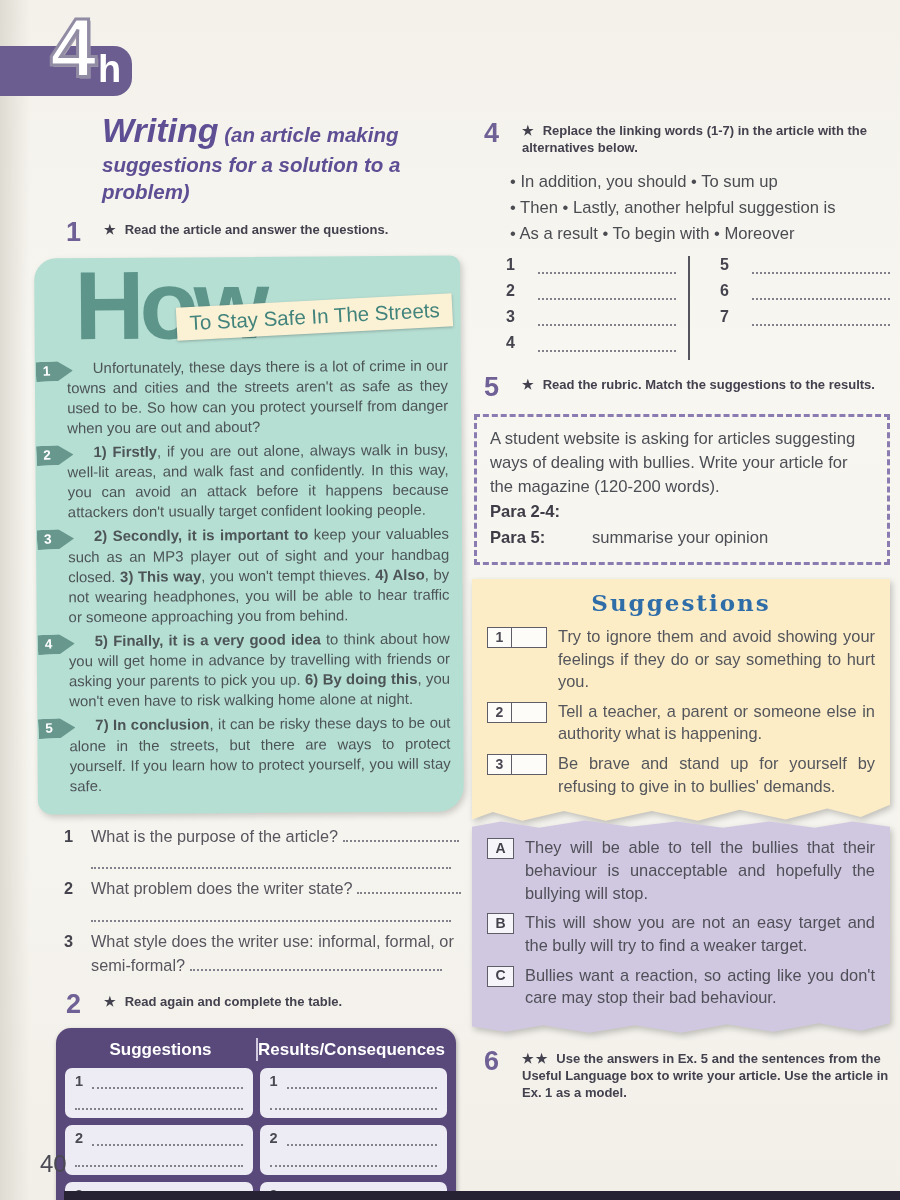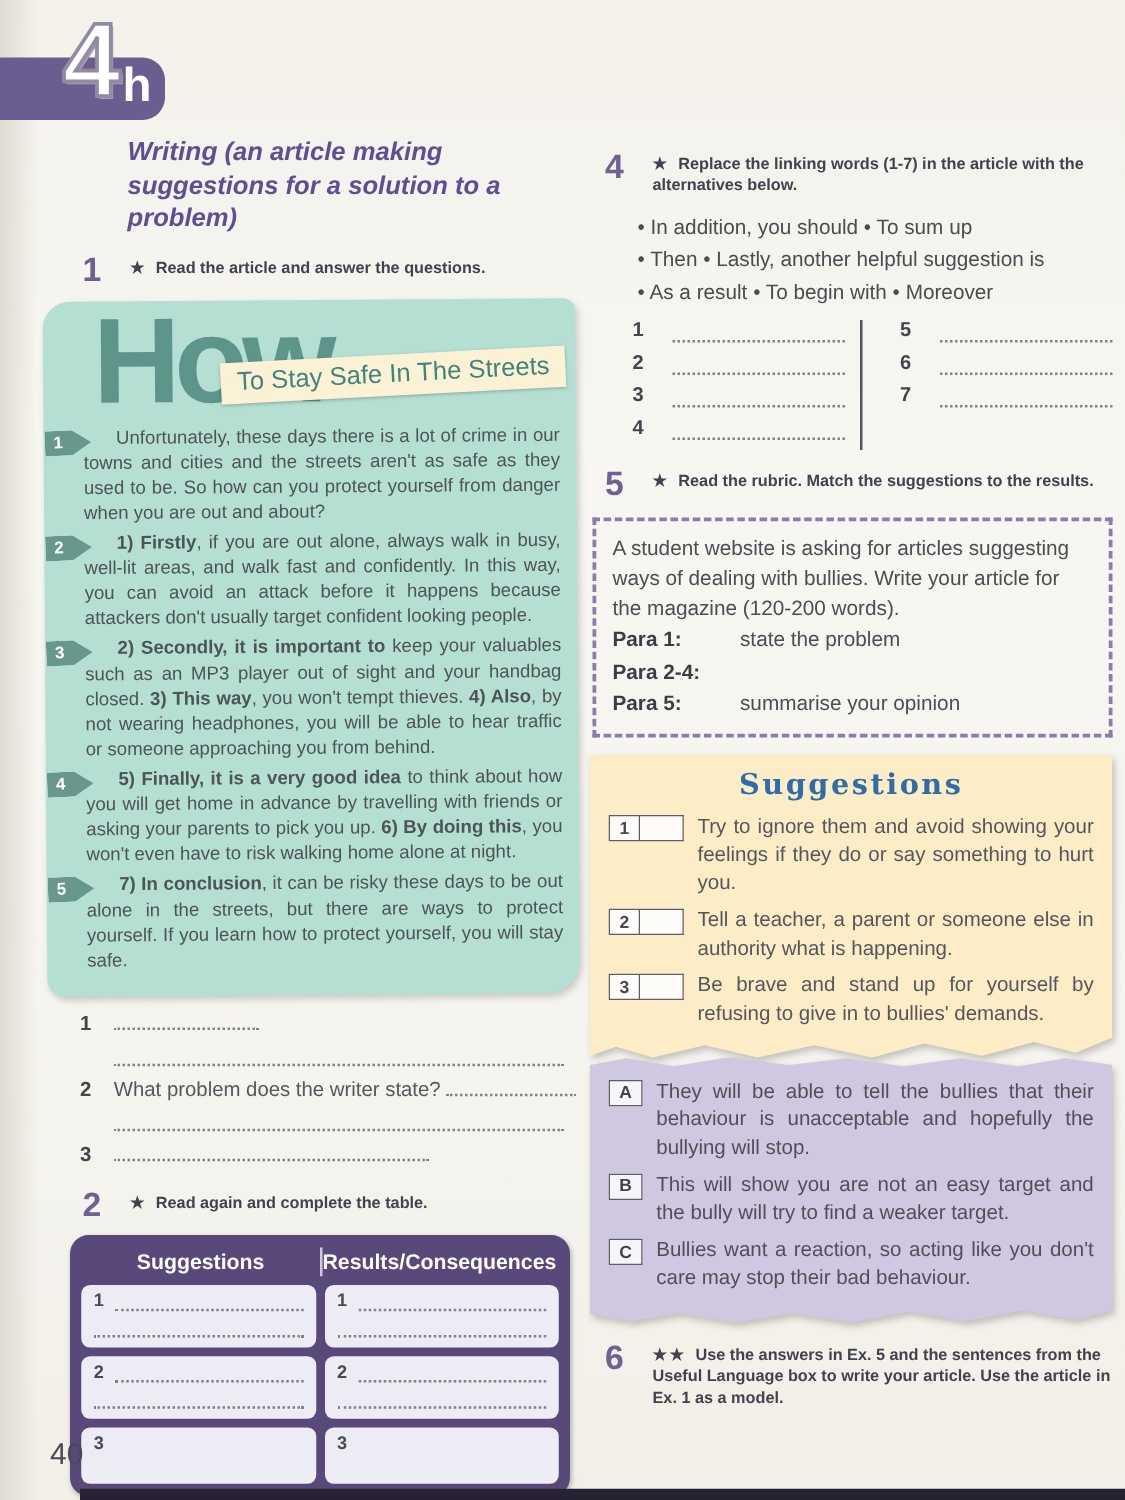--- a/index.html
+++ b/index.html
@@ -17,21 +17,21 @@
              color:#fff; line-height:1; -webkit-text-stroke:3px #928ba4;
              text-shadow:2px 2px 0 #a59fb0; }
   .tab-letter { position:absolute; left:98px; top:4px; font-size:38px; font-weight:bold; color:#fff; line-height:1; }
   .ghost { position:absolute; left:122px; top:6px; font-size:78px; font-weight:bold; color:rgba(210,207,218,0.45); }
 
   .col-left  { position:absolute; left:36px;  top:108px; width:426px; }
   .col-right { position:absolute; left:472px; top:106px; width:418px; }
 
   .main-heading { margin-left:66px; width:356px; color:#5e4f95; font-weight:bold;
                   font-style:italic; font-size:20.5px; line-height:1.3; }
-  .main-heading .big { font-size:21px; }
+  .main-heading .big { font-size:34px; }
 
   .exh { display:flex; margin-top:13px; }
   .col-left  .exh { margin-left:30px; }
   .col-right .exh { margin-left:12px; }
   .exn { width:38px; min-width:38px; font-size:27px; font-weight:bold; color:#6f6096; line-height:1.05; }
   .ext { flex:1; font-weight:bold; color:#43414e; font-size:13px; line-height:1.32; padding-top:3px; }
   .st { margin-right:7px; letter-spacing:2px; }
 
   
   .article-wrap { filter:drop-shadow(2px 3px 3px rgba(0,0,0,0.18)); }
@@ -159,29 +159,29 @@
           <p class="apara">
             <span class="marker">5</span><span><span class="seg-b">7) In conclusion</span><span>, it can be risky these days to be out alone in the streets, but there are ways to protect yourself. If you learn how to protect yourself, you will stay safe.</span></span>
           </p>
         </div>
       </div>
     </div>
 
     <div class="qs">
       <div class="q">
         <div class="qn">1</div>
-        <div class="qbody"><span class="dts" style="width:116px"></span><span class="dts blk"></span></div>
+        <div class="qbody"><span>What is the purpose of the article? </span><span class="dts" style="width:116px"></span><span class="dts blk"></span></div>
       </div>
       <div class="q">
         <div class="qn">2</div>
         <div class="qbody"><span>What problem does the writer state? </span><span class="dts" style="width:104px"></span><span class="dts blk"></span></div>
       </div>
       <div class="q">
         <div class="qn">3</div>
-        <div class="qbody"><span class="dts" style="width:252px"></span></div>
+        <div class="qbody"><span>What style does the writer use: informal, formal, or semi-formal? </span><span class="dts" style="width:252px"></span></div>
       </div>
     </div>
 
     <div class="exh">
       <div class="exn">2</div>
       <div class="ext">
         <span class="st">★</span><span>Read again and complete the table.</span>
       </div>
     </div>
 
@@ -296,24 +296,20 @@
 
     <div class="exh">
       <div class="exn">5</div>
       <div class="ext">
         <span class="st">★</span><span>Read the rubric. Match the suggestions to the results.</span>
       </div>
     </div>
 
     <div class="rubric">
       <div class="rtext">A student website is asking for articles suggesting ways of dealing with bullies. Write your article for the magazine (120-200 words).</div>
-      <div class="rpara">
-        <span class="rlabel">Para 1:</span>
-          <span>state the problem</span>
-      </div>
       <div class="rpara">
         <span class="rlabel">Para 2-4:</span>
       </div>
       <div class="rpara">
         <span class="rlabel">Para 5:</span>
           <span>summarise your opinion</span>
       </div>
     </div>
 
     <div class="tornwrap">

